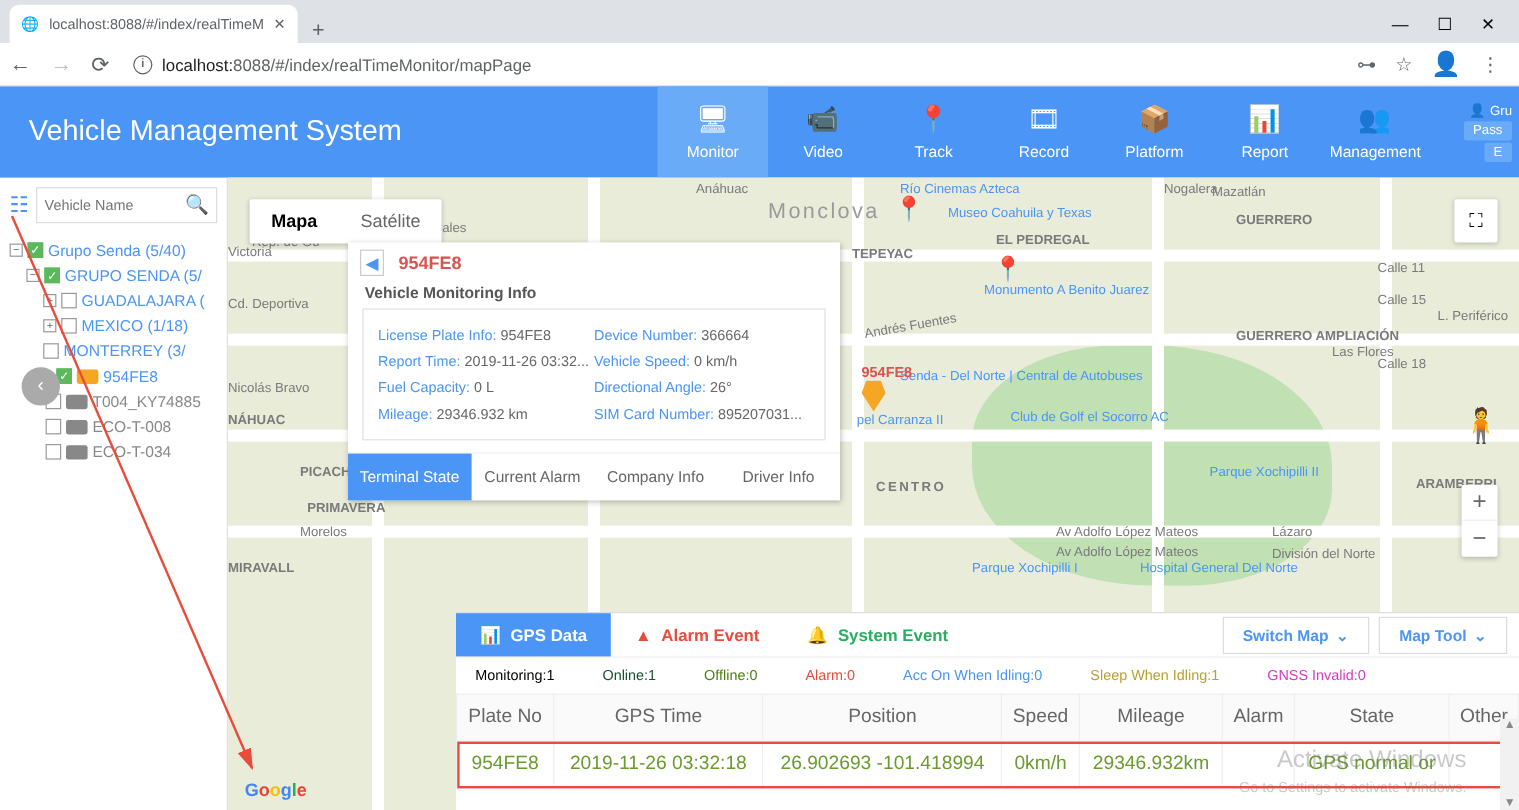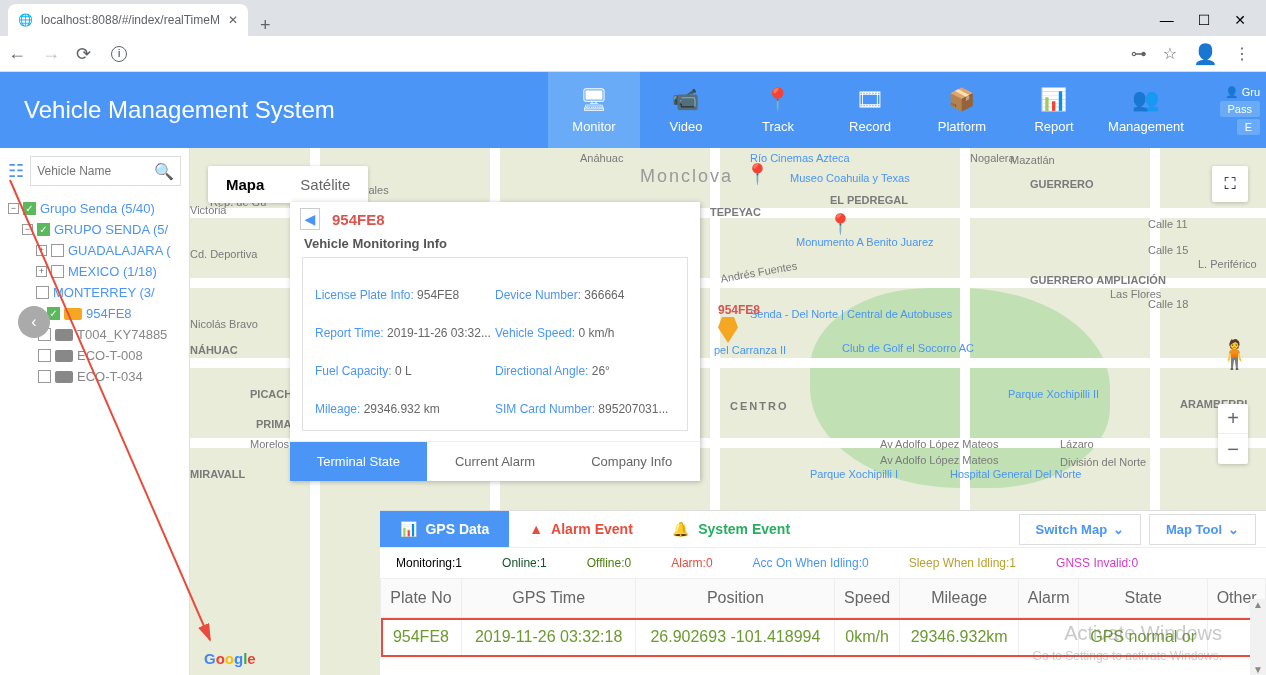--- a/index.html
+++ b/index.html
@@ -84,21 +84,21 @@
 .google-logo span:nth-child(1){color:#4285f4}.google-logo span:nth-child(2){color:#ea4335}.google-logo span:nth-child(3){color:#fbbc05}.google-logo span:nth-child(4){color:#4285f4}.google-logo span:nth-child(5){color:#34a853}.google-logo span:nth-child(6){color:#ea4335}
 .map-attrib { position: absolute; bottom: 2px; right: 6px; font-size: 10px; color: #666; }
 
 
 .info-panel { position: absolute; top: 54px; left: 100px; width: 410px; background: #fff; box-shadow: 1px 1px 5px rgba(0,0,0,0.25); }
 .info-header { display: flex; align-items: center; padding: 6px 10px; }
 .collapse-arrow { width: 20px; height: 22px; border: 1px solid #ccc; display: flex; align-items: center; justify-content: center; color: #4a95f5; cursor: pointer; font-size: 14px; }
 .info-title { color: #d9534f; font-weight: bold; margin-left: 12px; font-size: 15px; }
 .info-sub { padding: 0 14px 6px; font-weight: bold; font-size: 13px; color: #555; }
 .info-body { margin: 0 12px 10px; border: 1px solid #e0e0e0; padding: 10px 12px; font-size: 12px; }
-.info-row { display: flex; padding: 4px 0; margin-top: 16px; }
+.info-row { display: flex; padding: 4px 0; }
 .info-row .cell { flex: 1; white-space: nowrap; overflow: hidden; text-overflow: ellipsis; }
 .info-row .label { color: #4a95f5; }
 .info-row .val { color: #666; }
 .info-tabs { display: flex; border-top: 1px solid #eee; }
 .info-tab { flex: 1; text-align: center; padding: 12px 0; font-size: 13px; color: #666; cursor: pointer; }
 .info-tab.active { background: #4a95f5; color: #fff; }
 
 
 .bottom-panel { position: absolute; left: 190px; right: 0; bottom: 0; height: 165px; background: #fff; border-top: 1px solid #ddd; }
 .bp-tabs { display: flex; align-items: center; border-bottom: 1px solid #eee; }
@@ -146,20 +146,21 @@
 </div>
 
 <div class="addr-bar">
   <div class="nav-icons">
     <span>←</span>
     <span style="opacity:.4">→</span>
     <span>⟳</span>
   </div>
   <div class="addr-input">
     <span class="info-icon">i</span>
+    <span><span>localhost:</span><span style="color:#5f6368">8088</span><span style="color:#5f6368">/#/index/realTimeMonitor/mapPage</span></span>
   </div>
   <div class="addr-right">
     <span>⊶</span>
     <span>☆</span>
     <span style="font-size:20px">👤</span>
     <span>⋮</span>
   </div>
 </div>
 
 <div class="app-header">
@@ -271,21 +272,21 @@
       <div class="road v" style="left:520px"></div>
       <div class="road v" style="left:770px"></div>
       <div class="road v" style="left:960px"></div>
       <span class="map-label city" style="left:450px;top:18px">Monclova</span>
       <span class="map-pin" style="left:555px;top:14px;color:#1a9c8c">📍</span>
       <span class="map-label blue" style="left:600px;top:24px">Museo Coahuila y Texas</span>
       <span class="map-label" style="left:640px;top:46px;font-weight:bold">EL PEDREGAL</span>
       <span class="map-label" style="left:840px;top:30px;font-weight:bold">GUERRERO</span>
       <span class="map-label" style="left:840px;top:126px;font-weight:bold;text-align:center">GUERRERO AMPLIACIÓN</span>
       <span class="map-pin" style="left:638px;top:64px;color:#1a9c8c">📍</span>
-      <span class="map-label blue" style="left:606px;top:88px;text-align:right">Monumento A Benito Juarez</span>
+      <span class="map-label blue" style="left:630px;top:88px;text-align:right">Monumento A Benito Juarez</span>
       <span class="map-label blue" style="left:560px;top:160px">Senda - Del Norte | Central de Autobuses</span>
       <span class="map-label blue" style="left:652px;top:194px">Club de Golf el Socorro AC</span>
       <span class="map-label blue" style="left:524px;top:196px">pel Carranza II</span>
       <span class="map-label" style="left:540px;top:252px;font-weight:bold;letter-spacing:2px">CENTRO</span>
       <span class="map-label blue" style="left:818px;top:240px">Parque Xochipilli II</span>
       <span class="map-label blue" style="left:620px;top:320px">Parque Xochipilli I</span>
       <span class="map-label" style="left:690px;top:290px">Av Adolfo López Mateos</span>
       <span class="map-label" style="left:690px;top:306px">Av Adolfo López Mateos</span>
       <span class="map-label" style="left:870px;top:290px">Lázaro</span>
       <span class="map-label blue" style="left:760px;top:320px">Hospital General Del Norte</span>
@@ -353,20 +354,21 @@
         </div>
         <div class="info-row">
           <div class="cell"><span class="label">Mileage:</span><span class="val"> 29346.932 km</span></div>
           <div class="cell"><span class="label">SIM Card Number:</span><span class="val"> 895207031...</span></div>
         </div>
       </div>
       <div class="info-tabs">
         <div class="info-tab active">Terminal State</div>
         <div class="info-tab">Current Alarm</div>
         <div class="info-tab">Company Info</div>
+        <div class="info-tab">Driver Info</div>
       </div>
     </div>
 
     <div class="bottom-panel">
       <div class="bp-tabs">
         <div class="bp-tab active">
             <span>📊</span>
             <span>GPS Data</span>
           </div>
         <div class="bp-tab alarm">

